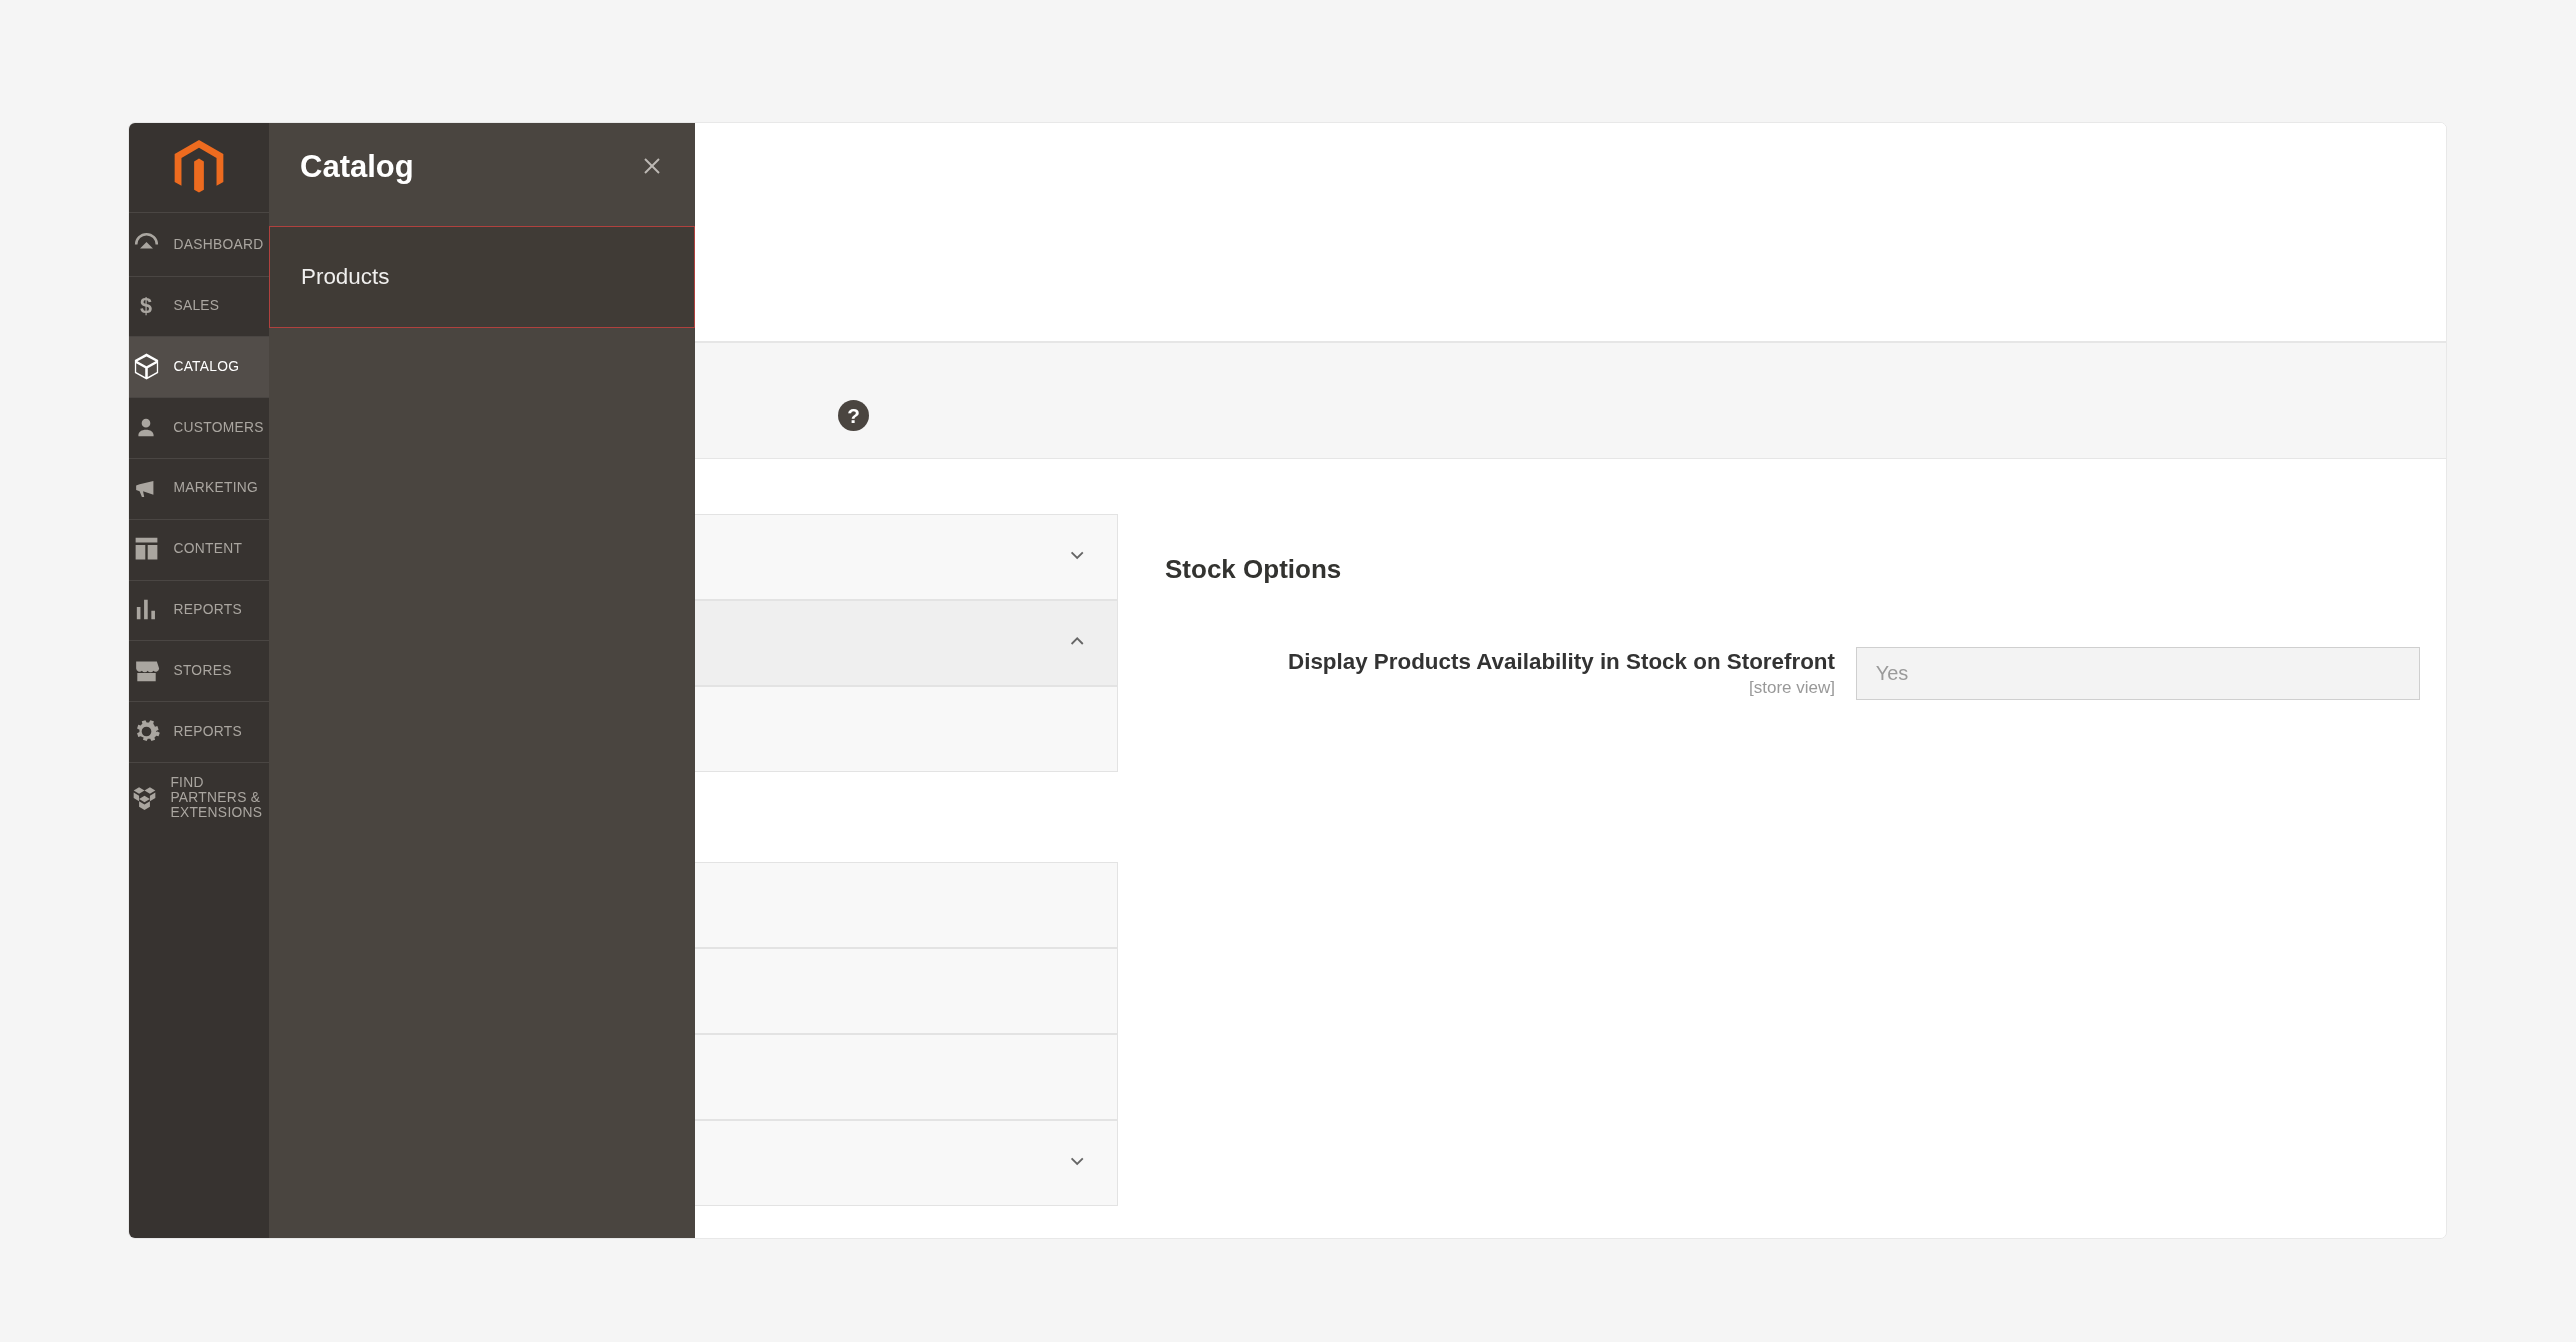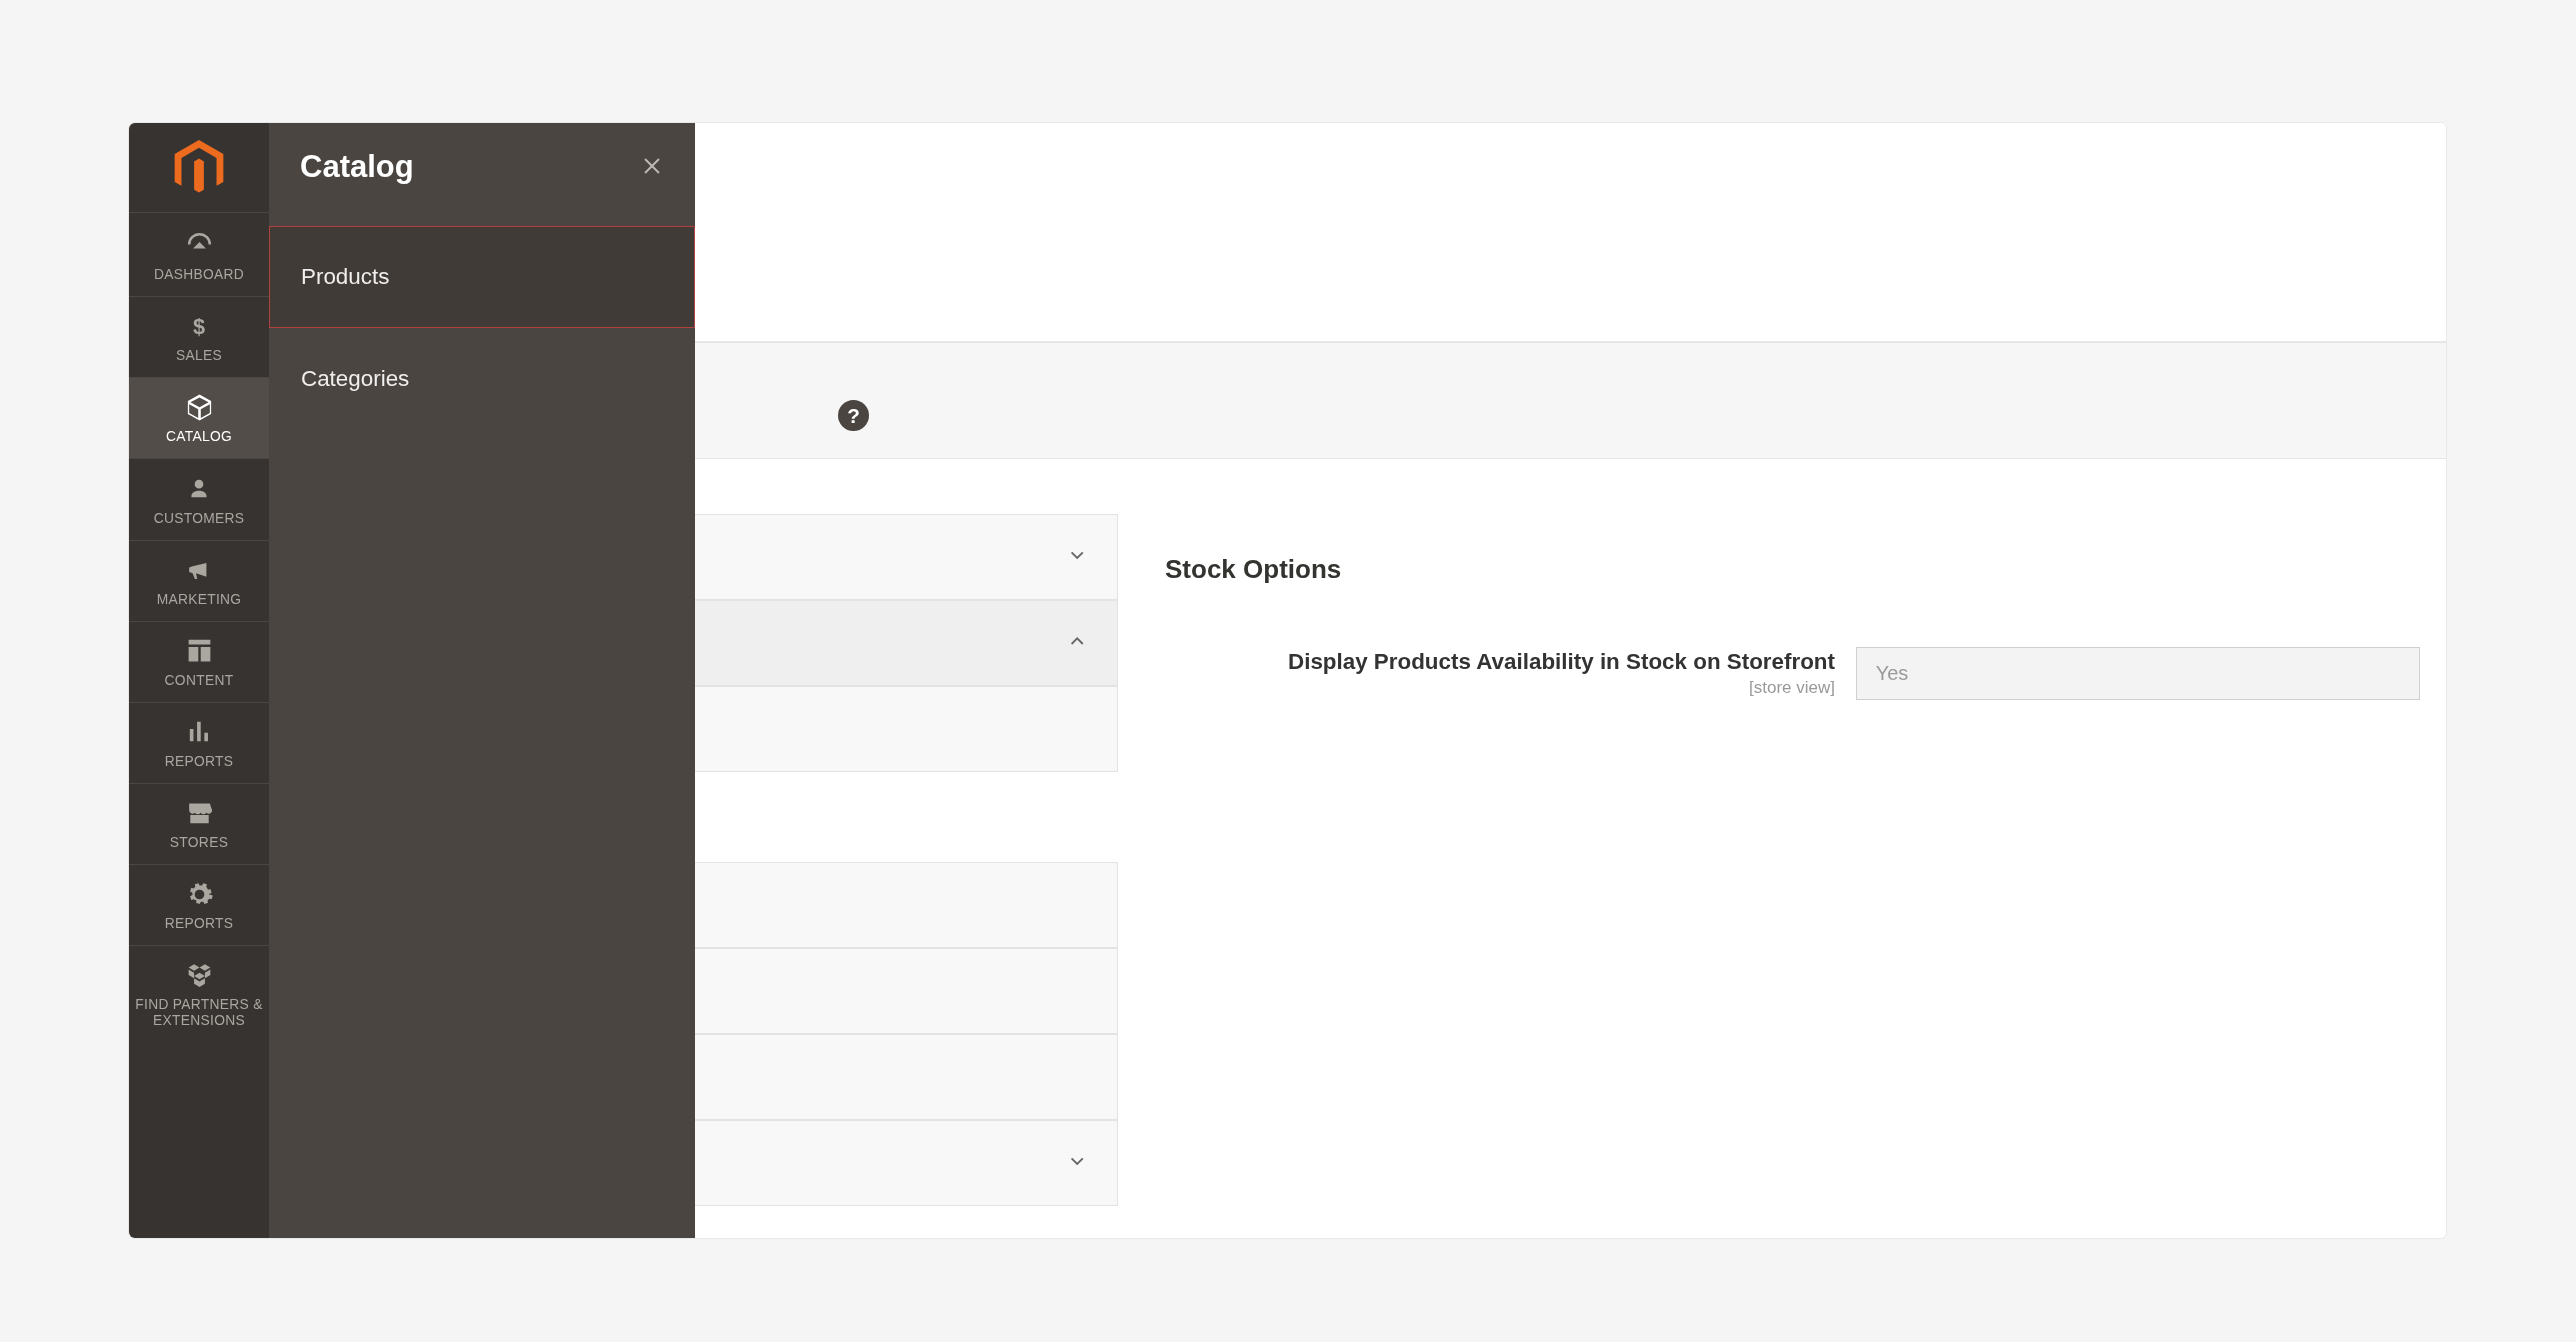--- a/index.html
+++ b/index.html
@@ -39,26 +39,25 @@
     display: flex;
     justify-content: center;
     border-bottom: 0.9px solid #4a4643;
     margin-bottom: 3.4px;
   }
   .rail-logo svg { width: 52px; height: 56px; }
   .rail-item {
     width: 100%;
     padding: 12px 0 13.8px 0;
     display: flex;
-    flex-direction: column;
     align-items: center;
     gap: 5.2px;
     border-bottom: 0.9px solid #4a4643;
     cursor: pointer;
-    text-align: center;
+    text-align: left;
   }
   .rail-item:last-child { border-bottom: none; }
   .rail-item.active { background: #524d49; color: #fff; }
   .rail-item .icon { width: 34px; height: 34px; display: flex; align-items:center; justify-content:center; }
   .rail-item .icon svg { fill: currentColor; }
   .rail-item .rail-label {
     font-size: 13.8px;
     letter-spacing: 0.3px;
     line-height: 1.1;
     padding: 0 5.2px;
@@ -330,17 +329,16 @@
     <div class="flyout-header">
       <div class="flyout-title">Catalog</div>
       <div class="flyout-close">
         <svg viewBox="0 0 24 24" fill="none" stroke-width="2">
             <line x1="5" y1="5" x2="19" y2="19"></line>
             <line x1="19" y1="5" x2="5" y2="19"></line>
           </svg>
       </div>
     </div>
     <div class="flyout-item highlight">Products</div>
-      <div class="flyout-item">Categories</div>
   </div>
 
 </div>
 
 
 </body></html>

